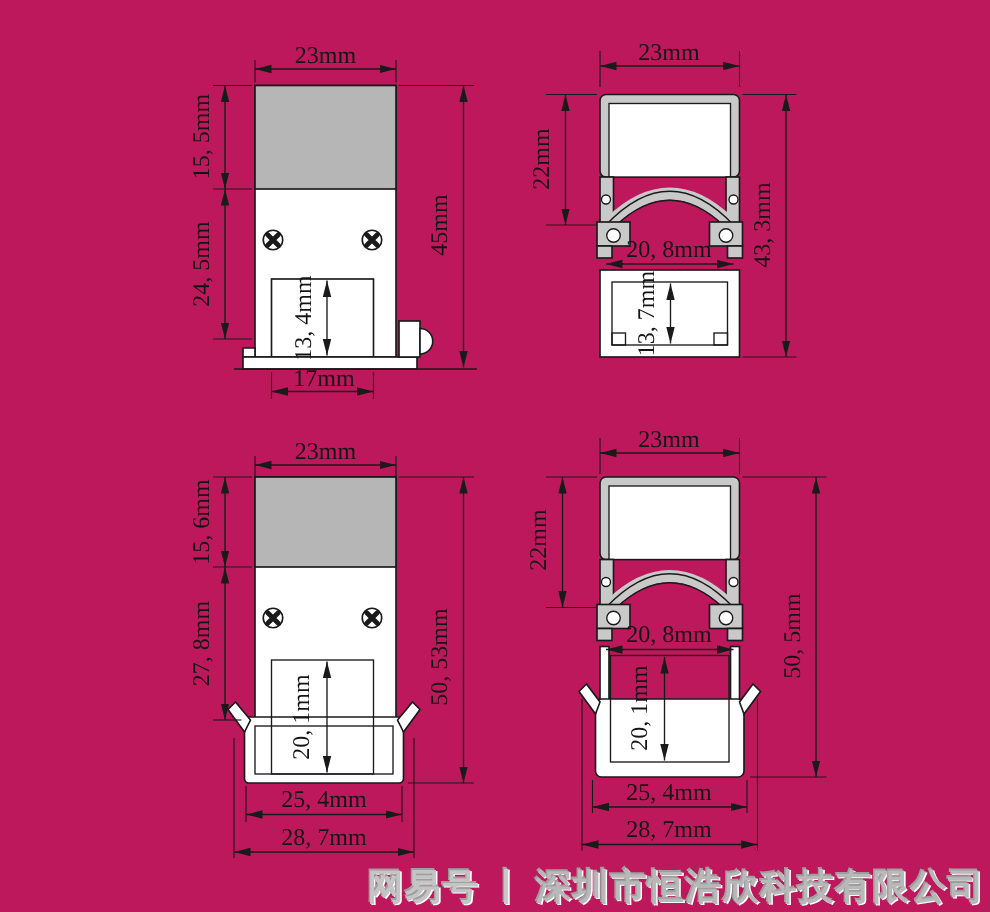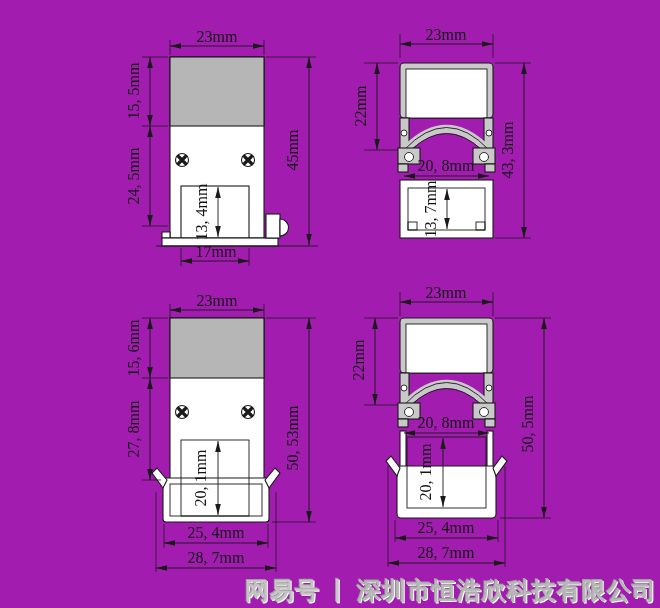--- a/index.html
+++ b/index.html
@@ -1,16 +1,16 @@
 <!DOCTYPE html>
 <html style="--line: #1a1a1a; --cap-gray: #b6b6b6; --wall-gray: #c9c9c9; --wm-gray: #b8b8b8;"><head>
 <meta charset="utf-8">
 <style>
   html,body{margin:0;padding:0;background:#fff;}
-  .stage{position:relative;width:660px;height:608px;background:#a21caf;overflow:hidden;
+  .stage{position:relative;width:660px;height:608px;background:#be185d;overflow:hidden;
          font-family:"Liberation Sans",sans-serif;}
   svg{position:absolute;left:0;top:0;}
   
   .sh{fill:#ffffff;stroke:var(--line,#1a1a1a);stroke-width:1.1;}
   .gf{fill:var(--cap-gray,#b6b6b6);stroke:var(--line,#1a1a1a);stroke-width:1.1;}
   .wf{fill:var(--wall-gray,#c9c9c9);stroke:var(--line,#1a1a1a);stroke-width:1.1;}
   .wh{fill:#ffffff;stroke:var(--line,#1a1a1a);stroke-width:0.9;}
   .tn{fill:none;stroke:var(--line,#1a1a1a);stroke-width:0.9;}
   .dl{stroke:var(--line,#1a1a1a);stroke-width:0.9;fill:none;}
   .ext{stroke:var(--line,#1a1a1a);stroke-width:0.75;fill:none;}

